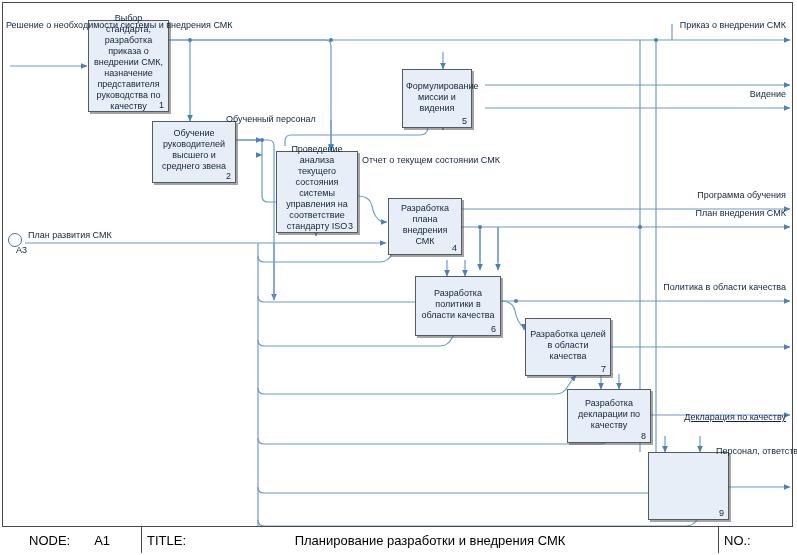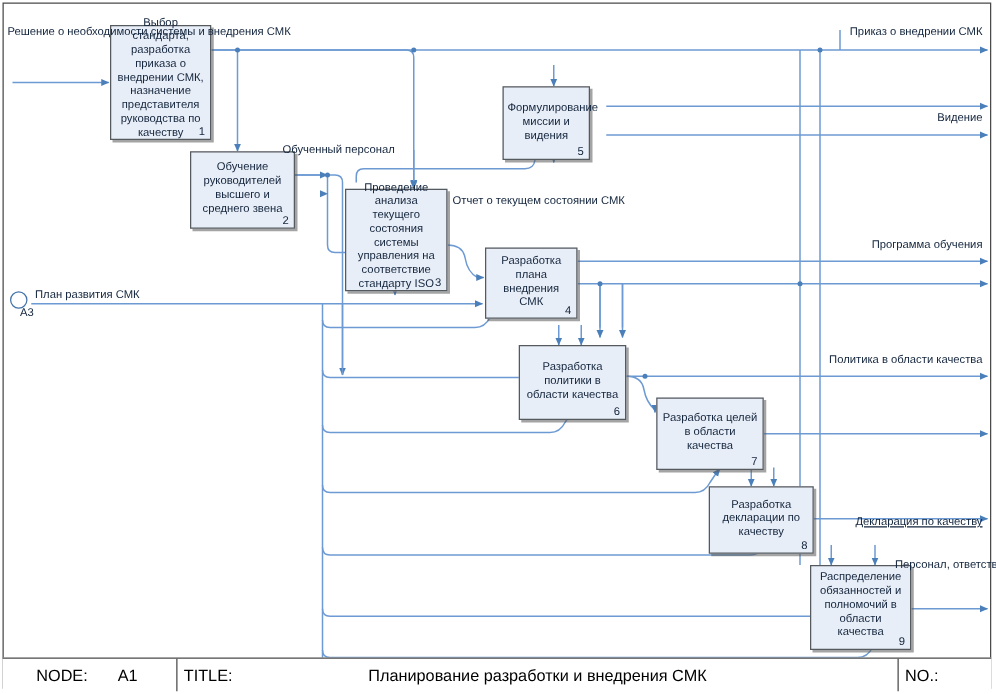--- a/index.html
+++ b/index.html
@@ -232,38 +232,38 @@
     <div class="atitle">Разработка целей в области качества</div>
     <div class="anum">7</div>
   </div>
 
   <div class="abox" style="left:567px; top:389px; width:84px; height:54px;">
     <div class="atitle">Разработка декларации по качеству</div>
     <div class="anum">8</div>
   </div>
 
   <div class="abox" style="left:648px; top:452px; width:81px; height:68px;">
-    <div class="atitle">Распределение обязанностей и полномочий в области качества</div>
     <div class="anum">9</div>
   </div>
 
   <div class="lbl c" style="left:6px; top:20px; width:78px;">Решение о необходимости системы и внедрения СМК</div>
 
   <div class="tunnel" style="left:8px; top:233px;"></div>
   <div class="lbl" style="left:28px; top:230px;">План развития СМК</div>
   <div class="lbl" style="left:16px; top:245px;">А3</div>
 
   <div class="lbl c" style="left:226px; top:114px; width:70px;">Обученный персонал</div>
 
   <div class="lbl c" style="left:362px; top:155px; width:72px;">Отчет о текущем состоянии СМК</div>
 
   <div class="lbl r" style="left:600px; top:20px; width:186px;">Приказ о внедрении СМК</div>
   <div class="lbl r" style="left:676px; top:66px; width:146px;margin-left:29px;">Миссия</div>
   <div class="lbl r" style="left:640px; top:89px; width:146px;">Видение</div>
   <div class="lbl r" style="left:620px; top:190px; width:166px;">Программа обучения</div>
+  <div class="lbl r" style="left:620px; top:208px; width:166px;">План внедрения СМК</div>
   <div class="lbl r" style="left:596px; top:282px; width:190px;">Политика в области качества</div>
   <div class="lbl r" style="left:606px; top:412px; width:180px;text-decoration:underline;">Декларация по качеству</div>
   <div class="lbl c" style="left:716px; top:446px; width:80px;">Персонал, ответственный за качество</div>
 
   <div id="titlebar">
     <div class="cell cell-node">
       <span class="k">NODE:</span>
       <span>A1</span>
     </div>
     <div class="cell cell-title">

